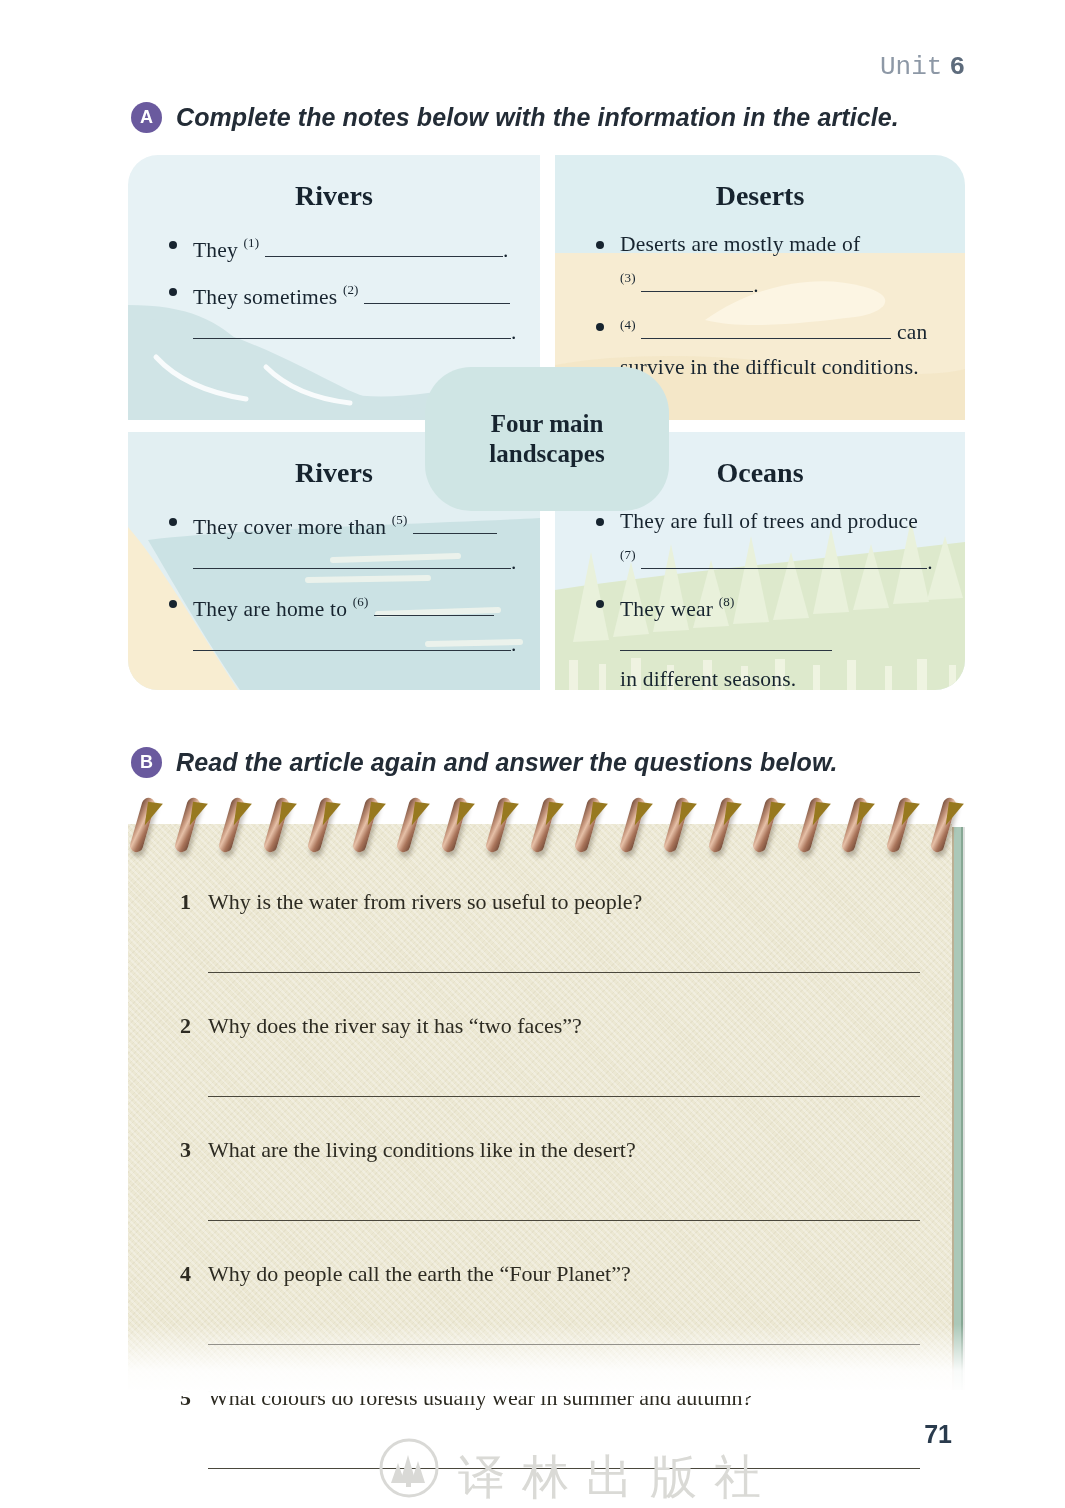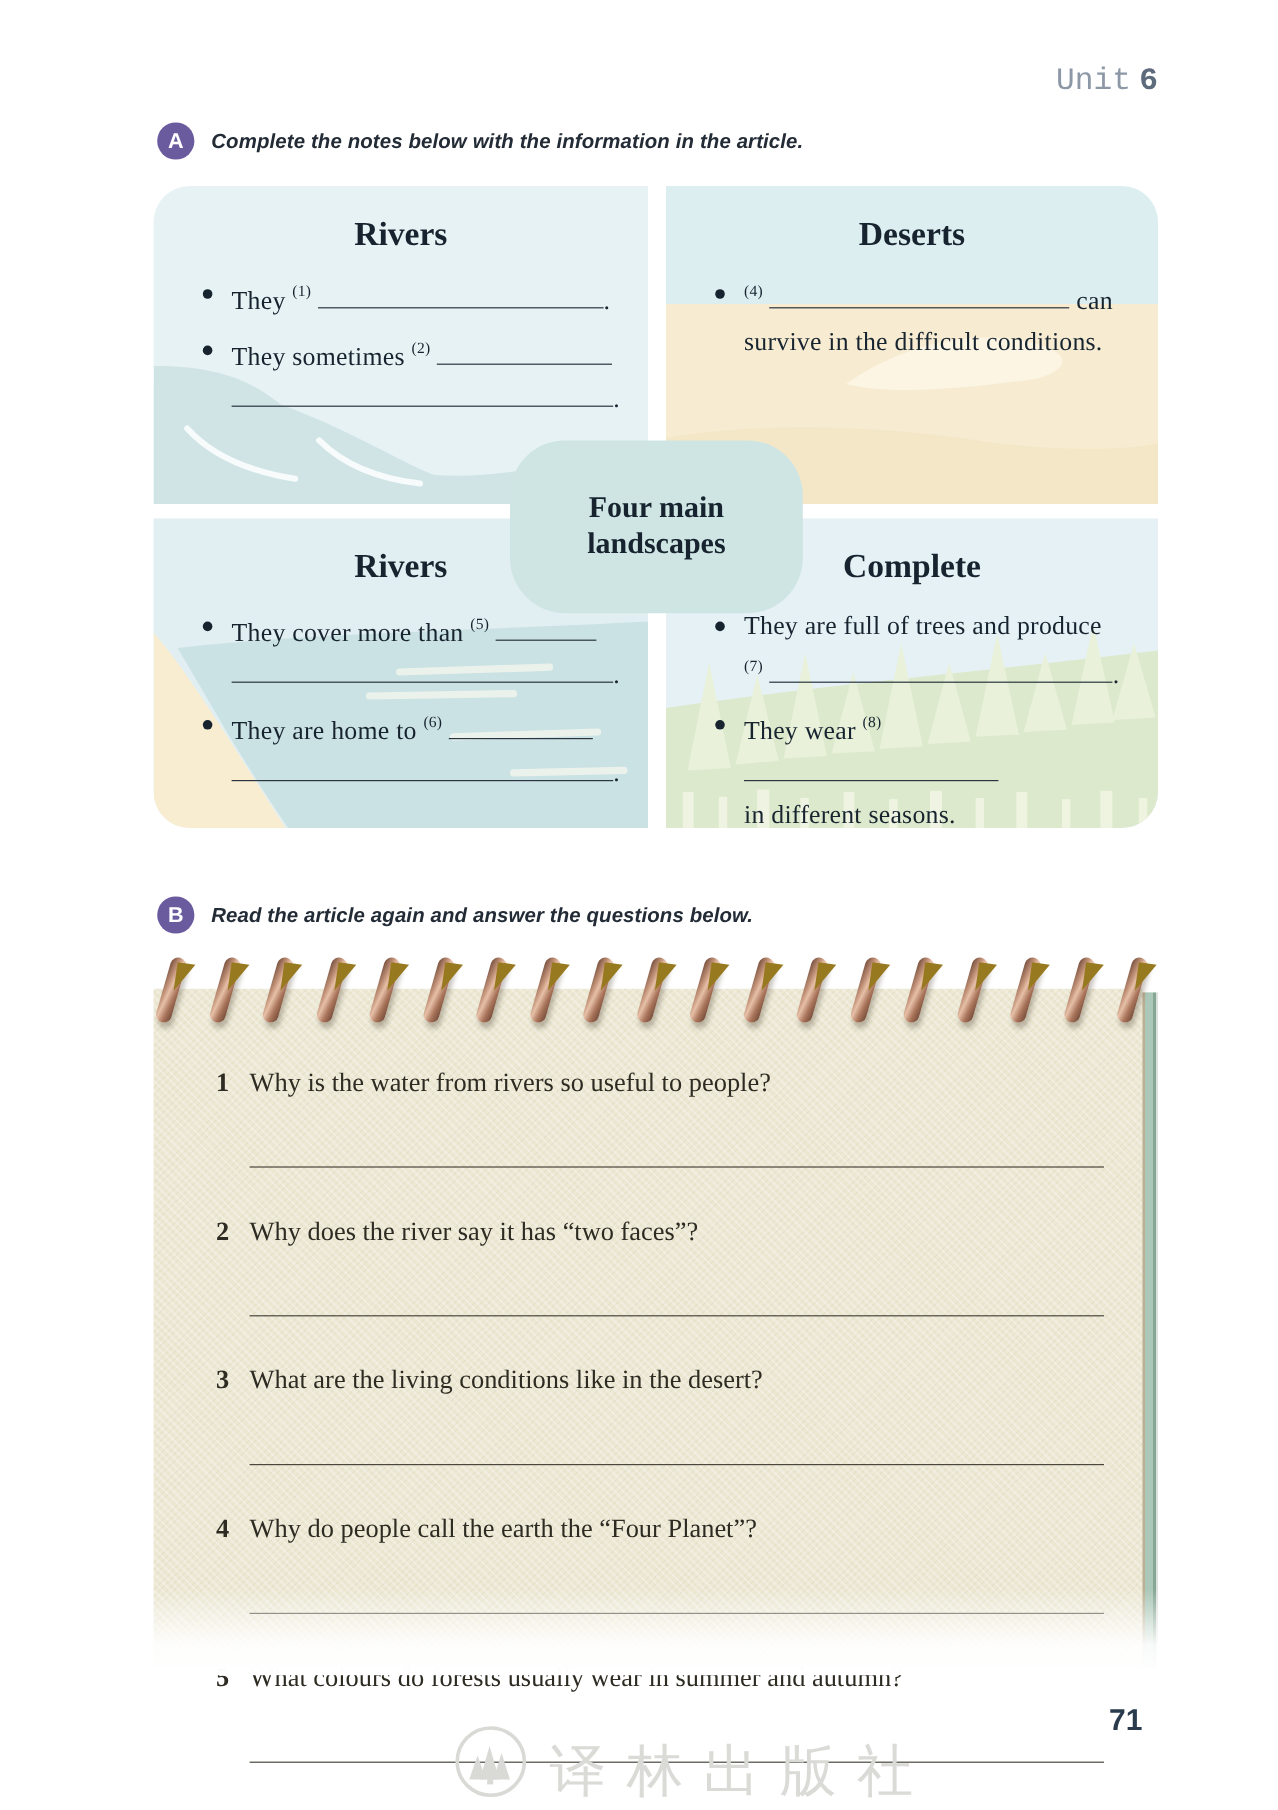--- a/index.html
+++ b/index.html
@@ -16,21 +16,21 @@
 
   
   .section-row{position:absolute;left:131px;display:flex;align-items:center;gap:14px;}
   .badge{
     width:31px;height:31px;border-radius:50%;background:#6a5a9e;color:#fff;
     font-family:"Liberation Sans",sans-serif;font-weight:700;font-size:18px;
     display:flex;align-items:center;justify-content:center;flex:none;
   }
   .instruction{
     font-family:"Liberation Sans",sans-serif;font-style:italic;font-weight:700;
-    font-size:17px;color:#232c36;letter-spacing:.1px;
+    font-size:25px;color:#232c36;letter-spacing:.1px;
   }
 
   
   .notes-grid{
     position:absolute;left:128px;top:155px;width:723px;height:535px;
     display:grid;grid-template-columns:412px 410px;grid-template-rows:265px 258px;
     gap:12px 15px;
   }
   .note-box{position:relative;overflow:hidden;}
   .box-rivers {border-top-left-radius:30px;background:#e7f2f5;}
@@ -139,20 +139,24 @@
       </div>
   </section>
 
   <section class="note-box box-deserts">
     <svg class="decor" viewBox="0 0 410 265">
       <path fill="#fcf5e3" d="M150,165 C200,130 260,118 310,132 C345,142 330,158 300,162 C250,168 190,175 150,165 Z"></path>
       <path fill="#f2e4c2" opacity=".6" d="M0,210 C80,196 180,200 260,212 C330,222 390,220 410,214 L410,265 L0,265 Z"></path>
     </svg>
     <h3 class="note-title">Deserts</h3>
     <div class="bullets">
+        <div class="bullet">
+          <span class="dot"></span>
+          <div class="bt">Deserts are mostly made of<br><sup>(3)</sup> <span class="blank" style="width: 112px;"></span>.</div>
+        </div>
         <div class="bullet">
           <span class="dot"></span>
           <div class="bt"><sup>(4)</sup> <span class="blank" style="width: 250px;"></span> can<br>survive in the difficult conditions.</div>
         </div>
       </div>
   </section>
 
   <section class="note-box box-oceans">
     <svg class="decor" viewBox="0 0 412 258">
       <path fill="#f8edd1" d="M0,95 C30,130 60,180 110,258 L0,258 Z"></path>
@@ -198,21 +202,21 @@
         <rect x="148" y="228" width="9" height="30"></rect>
           <rect x="186" y="234" width="7" height="24"></rect>
         <rect x="220" y="227" width="10" height="31"></rect>
           <rect x="258" y="233" width="7" height="25"></rect>
         <rect x="292" y="228" width="9" height="30"></rect>
           <rect x="330" y="234" width="7" height="24"></rect>
         <rect x="362" y="227" width="10" height="31"></rect>
           <rect x="394" y="233" width="7" height="25"></rect>
       </g>
     </svg>
-    <h3 class="note-title">Complete</h3>
+    <h3 class="note-title">Oceans</h3>
     <div class="bullets">
         <div class="bullet">
           <span class="dot"></span>
           <div class="bt">They are full of trees and produce<br><sup>(7)</sup> <span class="blank" style="width: 286px;"></span>.</div>
         </div>
         <div class="bullet">
           <span class="dot"></span>
           <div class="bt">They wear <sup>(8)</sup> <span class="blank" style="width: 212px;"></span><br>in different seasons.</div>
         </div>
       </div>

